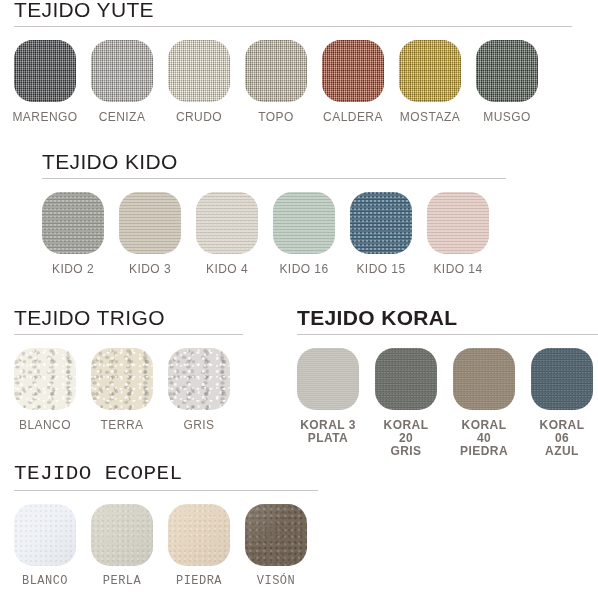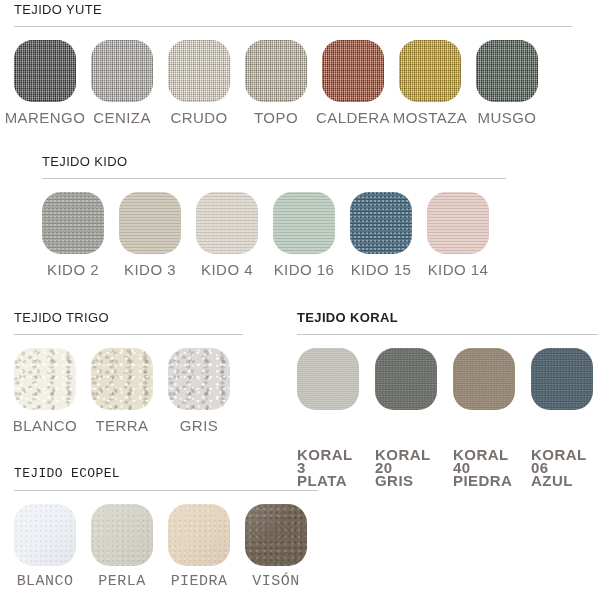--- a/index.html
+++ b/index.html
@@ -25,21 +25,21 @@
   .section {
     position: absolute;
   }
   .sec-yute   { left: 0;   top: 0;   width: 598px; }
   .sec-kido   { left: 0;   top: 152px; width: 490px; margin-left: 28px; }
   .sec-trigo  { left: 0;   top: 308px; width: 252px; }
   .sec-koral  { left: 283px; top: 308px; width: 315px; font-weight: bold; }
   .sec-ecopel { left: 0;   top: 464px; width: 330px; font-family: Liberation Mono, monospace; }
 
   .section-title {
-    font-size: 13px;
+    font-size: 21px;
     letter-spacing: 0.35px;
     color: #231f20;
     padding: 0 0 0 14px;
     line-height: 20px;
     white-space: nowrap;
   }
 
   .section-rule {
     height: 1px;
     background: #c9c6c4;
@@ -57,21 +57,21 @@
     padding-left: 14px;
     margin-top: 13px;
   }
   .swatch-cell {
     width: 62px;
     margin-right: 15px;
     display: flex;
     flex-direction: column;
     align-items: center;
   }
-  .sec-koral .swatch-cell { margin-right: 16px; gap: 29px; }
+  .sec-koral .swatch-cell { margin-right: 16px; }
 
   .swatch {
     width: 62px;
     height: 62px;
     border-radius: 19px;
     position: relative;
     overflow: hidden;
     background-clip: padding-box;
   }
 
@@ -170,24 +170,24 @@
   .tex-ecopel-dark::before {
     background-image:
       radial-gradient(circle at 35% 35%, rgba(0,0,0,.16) 0.9px, transparent 1.8px),
       radial-gradient(circle at 75% 70%, rgba(255,255,255,.16) 0.9px, transparent 1.8px),
       radial-gradient(circle at 15% 80%, rgba(0,0,0,.11) 0.8px, transparent 1.6px);
     background-size: 6px 6px, 7px 7px, 5px 5px;
   }
 
   .swatch-label {
     margin-top: 9px;
-    font-size: 15px;
+    font-size: 12px;
     letter-spacing: 0.45px;
     color: #77706c;
-    text-align: left;
+    text-align: center;
     line-height: 13px;
     white-space: pre-line;
   }
 </style>
 </head>
 <body>
 
 <div class="catalog">
   <div class="section sec-yute">
       <div class="section-title">TEJIDO YUTE</div>

